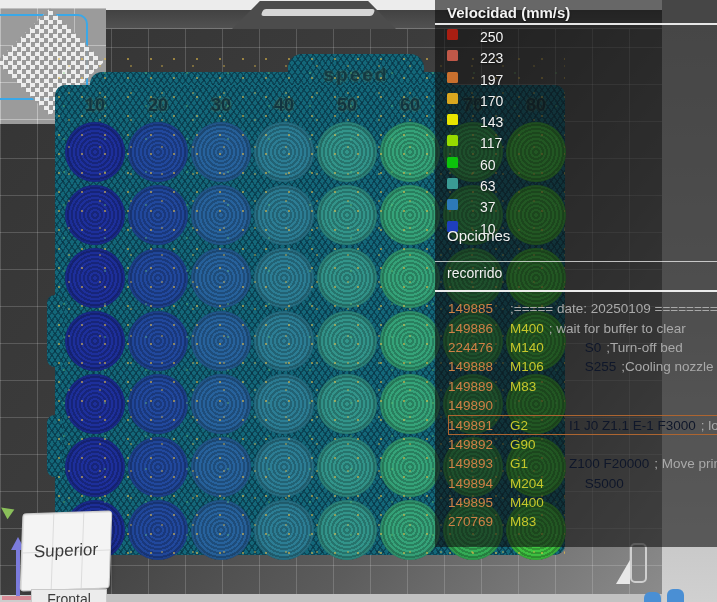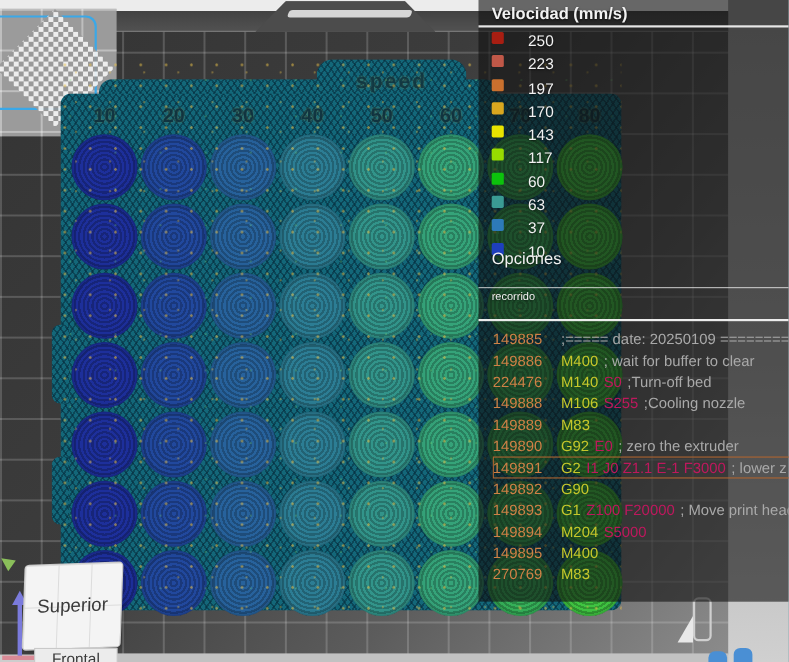--- a/index.html
+++ b/index.html
@@ -82,31 +82,31 @@
   .sep-opt   { top:261px; height:1px; opacity:.75; }
   .sep-rec   { top:290px; height:2px; opacity:.98; }
   .panel-title { position:absolute; left:12px; top:4px; font-size:15px; font-weight:bold;
                  text-shadow:0 1px 2px rgba(0,0,0,.6); }
   .legend-items { position:absolute; left:12px; top:29px; }
   .legend-row { display:flex; align-items:flex-start; gap:22px; height:21.3px; }
   .legend-swatch { width:11px; height:11px; border-radius:1.5px; flex:0 0 auto; }
   .legend-value { font-size:14px; text-shadow:0 1px 2px rgba(0,0,0,.6); }
   .options-title { position:absolute; left:12px; top:227px; font-size:15px; font-weight:normal;
                    text-shadow:0 1px 2px rgba(0,0,0,.6); }
-  .option-item { position:absolute; left:12px; top:265px; font-size:10px;
+  .option-item { position:absolute; left:12px; top:265px; font-size:14px;
                  text-shadow:0 1px 2px rgba(0,0,0,.6); }
 
   
   .gcode { position:absolute; left:13px; top:299px; width:300px;
            font-family:"Liberation Sans", sans-serif; font-size:13.5px; }
   .gline { display:flex; gap:12px; height:19.4px; align-items:center; white-space:nowrap; }
   .gline.selected { outline:1.5px solid #ad6531; outline-offset:-1px; }
   .lnum { width:50px; color:#cf8146; flex:0 0 auto; }
   .tok-cmd { color:#c6c72b; }
-  .tok-param { color:#be185d; }
+  .tok-param { color:#0f172a;margin-left:36px; }
   .tok-comment { color:#a9a9a9; }
   .gtext span { margin-right:5px; }
 
   
   .navcube { position:absolute; left:0; top:500px; width:115px; height:102px; }
   .cube-top { position:absolute; left:22px; top:13px; width:88px; height:76px; background:#f4f4f4;
               transform:rotate(-2deg) skewX(-4deg); border-radius:3px;
               box-shadow:0 0 0 1px #c9c9c9, 2px 2px 4px rgba(0,0,0,.25);
               background-image:
                 linear-gradient(#dcdcdc 1px, transparent 1px),
@@ -290,21 +290,20 @@
       <div class="gline">
         <span class="lnum">149888</span>
         <span class="gtext"><span class="tok-cmd">M106</span><span class="tok-param">S255</span><span class="tok-comment">;Cooling nozzle</span></span>
       </div>
       <div class="gline">
         <span class="lnum">149889</span>
         <span class="gtext"><span class="tok-cmd">M83</span></span>
       </div>
       <div class="gline">
         <span class="lnum">149890</span>
-        <span class="gtext"><span class="tok-cmd">G92</span><span class="tok-param">E0</span><span class="tok-comment">; zero the extruder</span></span>
       </div>
       <div class="gline selected">
         <span class="lnum">149891</span>
         <span class="gtext"><span class="tok-cmd">G2</span><span class="tok-param">I1 J0 Z1.1 E-1 F3000</span><span class="tok-comment">; lower z a</span></span>
       </div>
       <div class="gline">
         <span class="lnum">149892</span>
         <span class="gtext"><span class="tok-cmd">G90</span></span>
       </div>
       <div class="gline">

